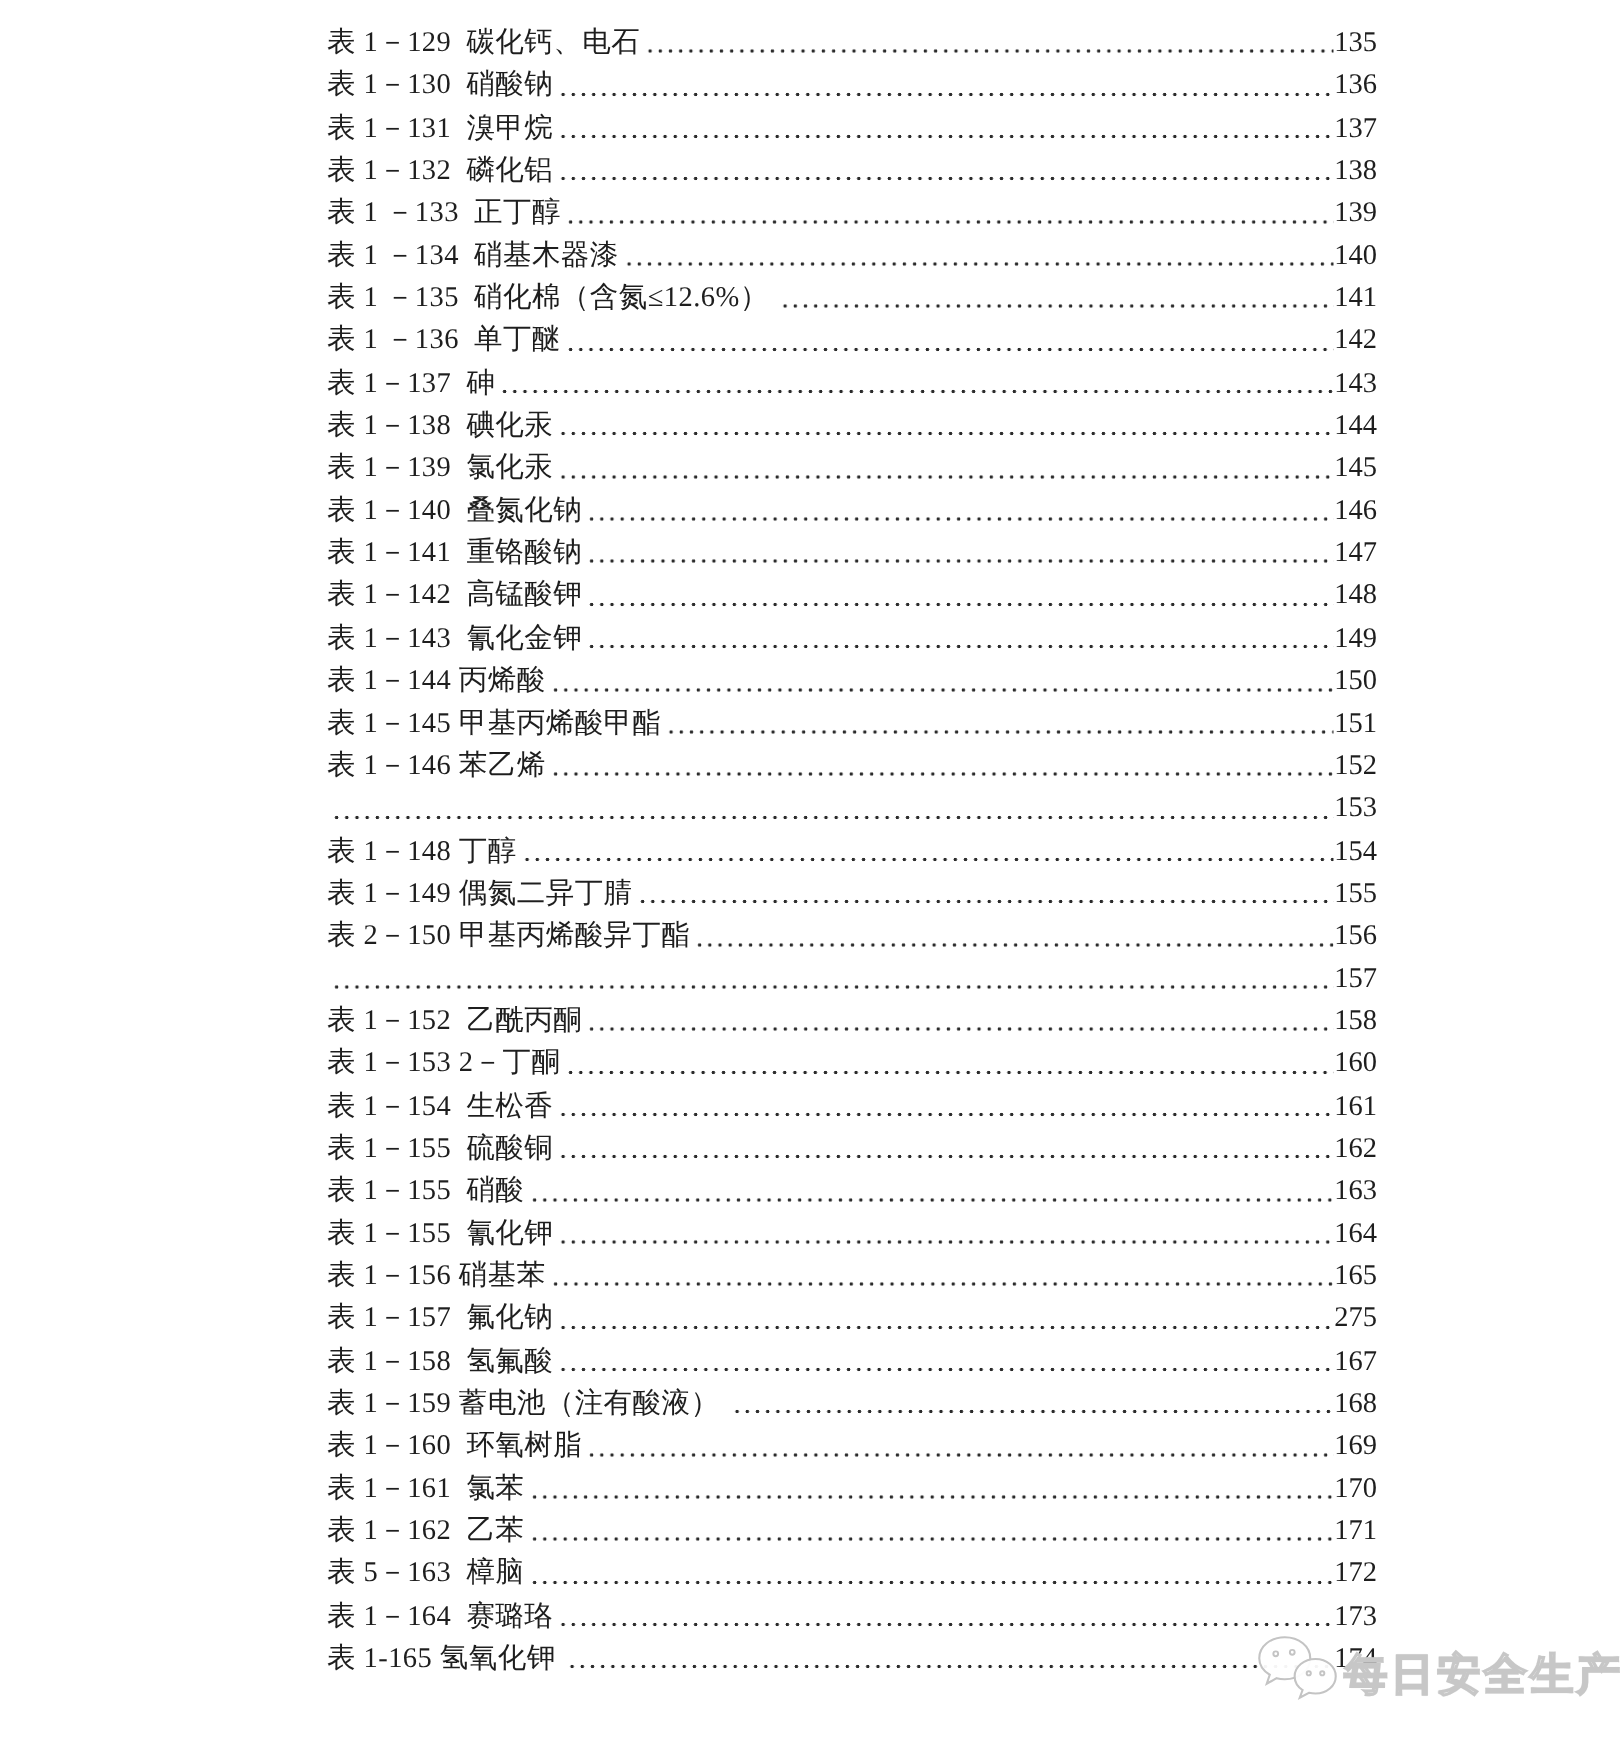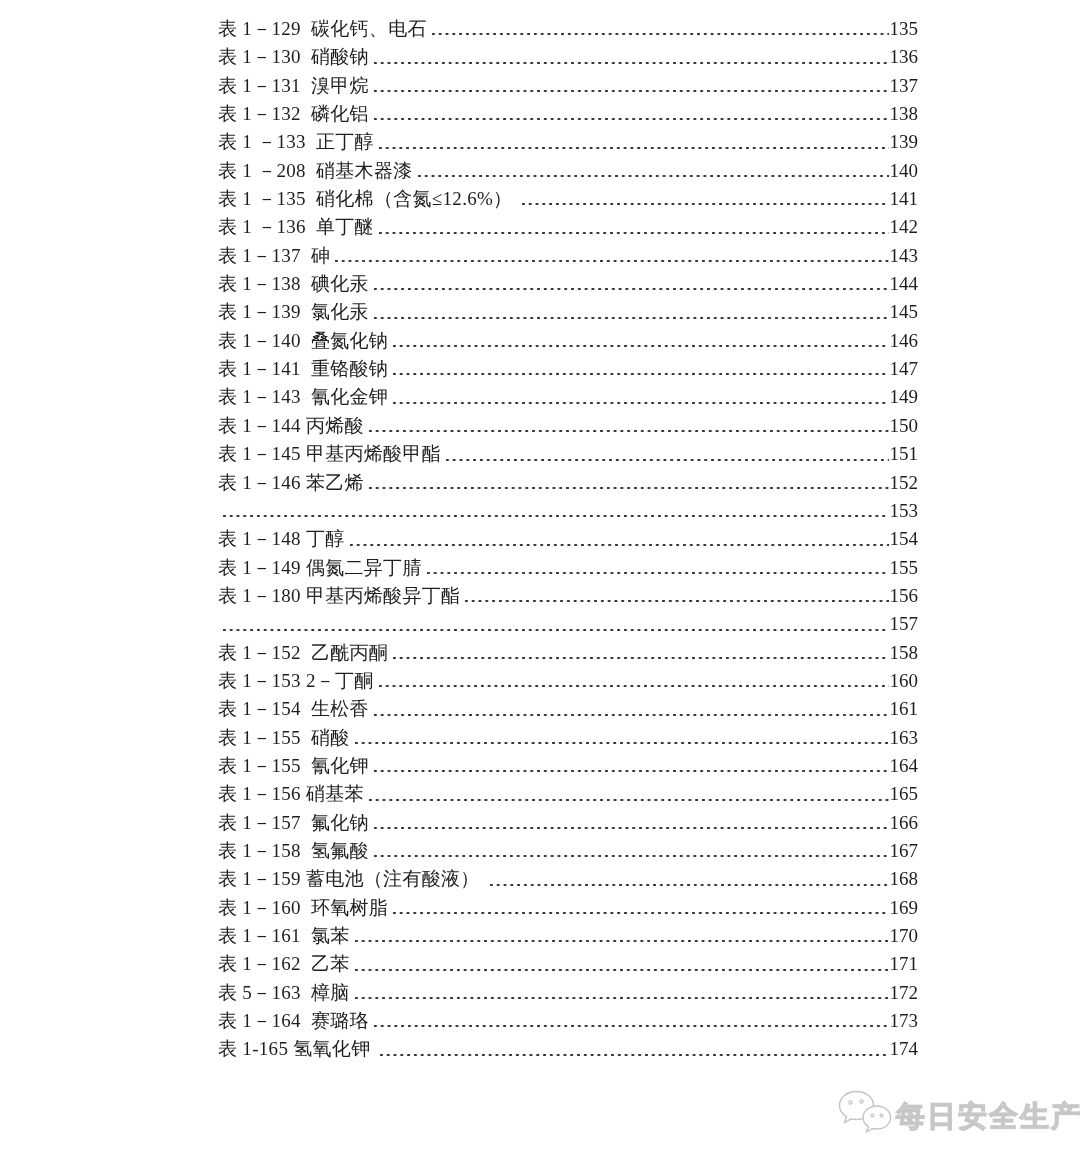--- a/index.html
+++ b/index.html
@@ -103,21 +103,21 @@
         <span class="toc-label">表 1－132  磷化铝</span>
         <span class="toc-dots"></span>
         <span class="toc-page">138</span>
       </div>
       <div class="toc-row">
         <span class="toc-label">表 1 －133  正丁醇</span>
         <span class="toc-dots"></span>
         <span class="toc-page">139</span>
       </div>
       <div class="toc-row">
-        <span class="toc-label">表 1 －208  硝基木器漆</span>
+        <span class="toc-label">表 1 －134  硝基木器漆</span>
         <span class="toc-dots"></span>
         <span class="toc-page">140</span>
       </div>
       <div class="toc-row">
         <span class="toc-label">表 1 －135  硝化棉（含氮≤12.6%） </span>
         <span class="toc-dots"></span>
         <span class="toc-page">141</span>
       </div>
       <div class="toc-row">
         <span class="toc-label">表 1 －136  单丁醚</span>
@@ -143,20 +143,25 @@
         <span class="toc-label">表 1－140  叠氮化钠</span>
         <span class="toc-dots"></span>
         <span class="toc-page">146</span>
       </div>
       <div class="toc-row">
         <span class="toc-label">表 1－141  重铬酸钠</span>
         <span class="toc-dots"></span>
         <span class="toc-page">147</span>
       </div>
       <div class="toc-row">
+        <span class="toc-label">表 1－142  高锰酸钾</span>
+        <span class="toc-dots"></span>
+        <span class="toc-page">148</span>
+      </div>
+      <div class="toc-row">
         <span class="toc-label">表 1－143  氰化金钾</span>
         <span class="toc-dots"></span>
         <span class="toc-page">149</span>
       </div>
       <div class="toc-row">
         <span class="toc-label">表 1－144 丙烯酸</span>
         <span class="toc-dots"></span>
         <span class="toc-page">150</span>
       </div>
       <div class="toc-row">
@@ -177,21 +182,21 @@
         <span class="toc-label">表 1－148 丁醇</span>
         <span class="toc-dots"></span>
         <span class="toc-page">154</span>
       </div>
       <div class="toc-row">
         <span class="toc-label">表 1－149 偶氮二异丁腈</span>
         <span class="toc-dots"></span>
         <span class="toc-page">155</span>
       </div>
       <div class="toc-row">
-        <span class="toc-label">表 1－180 甲基丙烯酸异丁酯</span>
+        <span class="toc-label">表 2－150 甲基丙烯酸异丁酯</span>
         <span class="toc-dots"></span>
         <span class="toc-page">156</span>
       </div>
       <div class="toc-row">
         <span class="toc-dots"></span>
         <span class="toc-page">157</span>
       </div>
       <div class="toc-row">
         <span class="toc-label">表 1－152  乙酰丙酮</span>
         <span class="toc-dots"></span>
@@ -201,38 +206,43 @@
         <span class="toc-label">表 1－153 2－丁酮</span>
         <span class="toc-dots"></span>
         <span class="toc-page">160</span>
       </div>
       <div class="toc-row">
         <span class="toc-label">表 1－154  生松香</span>
         <span class="toc-dots"></span>
         <span class="toc-page">161</span>
       </div>
       <div class="toc-row">
+        <span class="toc-label">表 1－155  硫酸铜</span>
+        <span class="toc-dots"></span>
+        <span class="toc-page">162</span>
+      </div>
+      <div class="toc-row">
         <span class="toc-label">表 1－155  硝酸</span>
         <span class="toc-dots"></span>
         <span class="toc-page">163</span>
       </div>
       <div class="toc-row">
         <span class="toc-label">表 1－155  氰化钾</span>
         <span class="toc-dots"></span>
         <span class="toc-page">164</span>
       </div>
       <div class="toc-row">
         <span class="toc-label">表 1－156 硝基苯</span>
         <span class="toc-dots"></span>
         <span class="toc-page">165</span>
       </div>
       <div class="toc-row">
         <span class="toc-label">表 1－157  氟化钠</span>
         <span class="toc-dots"></span>
-        <span class="toc-page">166</span>
+        <span class="toc-page">275</span>
       </div>
       <div class="toc-row">
         <span class="toc-label">表 1－158  氢氟酸</span>
         <span class="toc-dots"></span>
         <span class="toc-page">167</span>
       </div>
       <div class="toc-row">
         <span class="toc-label">表 1－159 蓄电池（注有酸液） </span>
         <span class="toc-dots"></span>
         <span class="toc-page">168</span>

